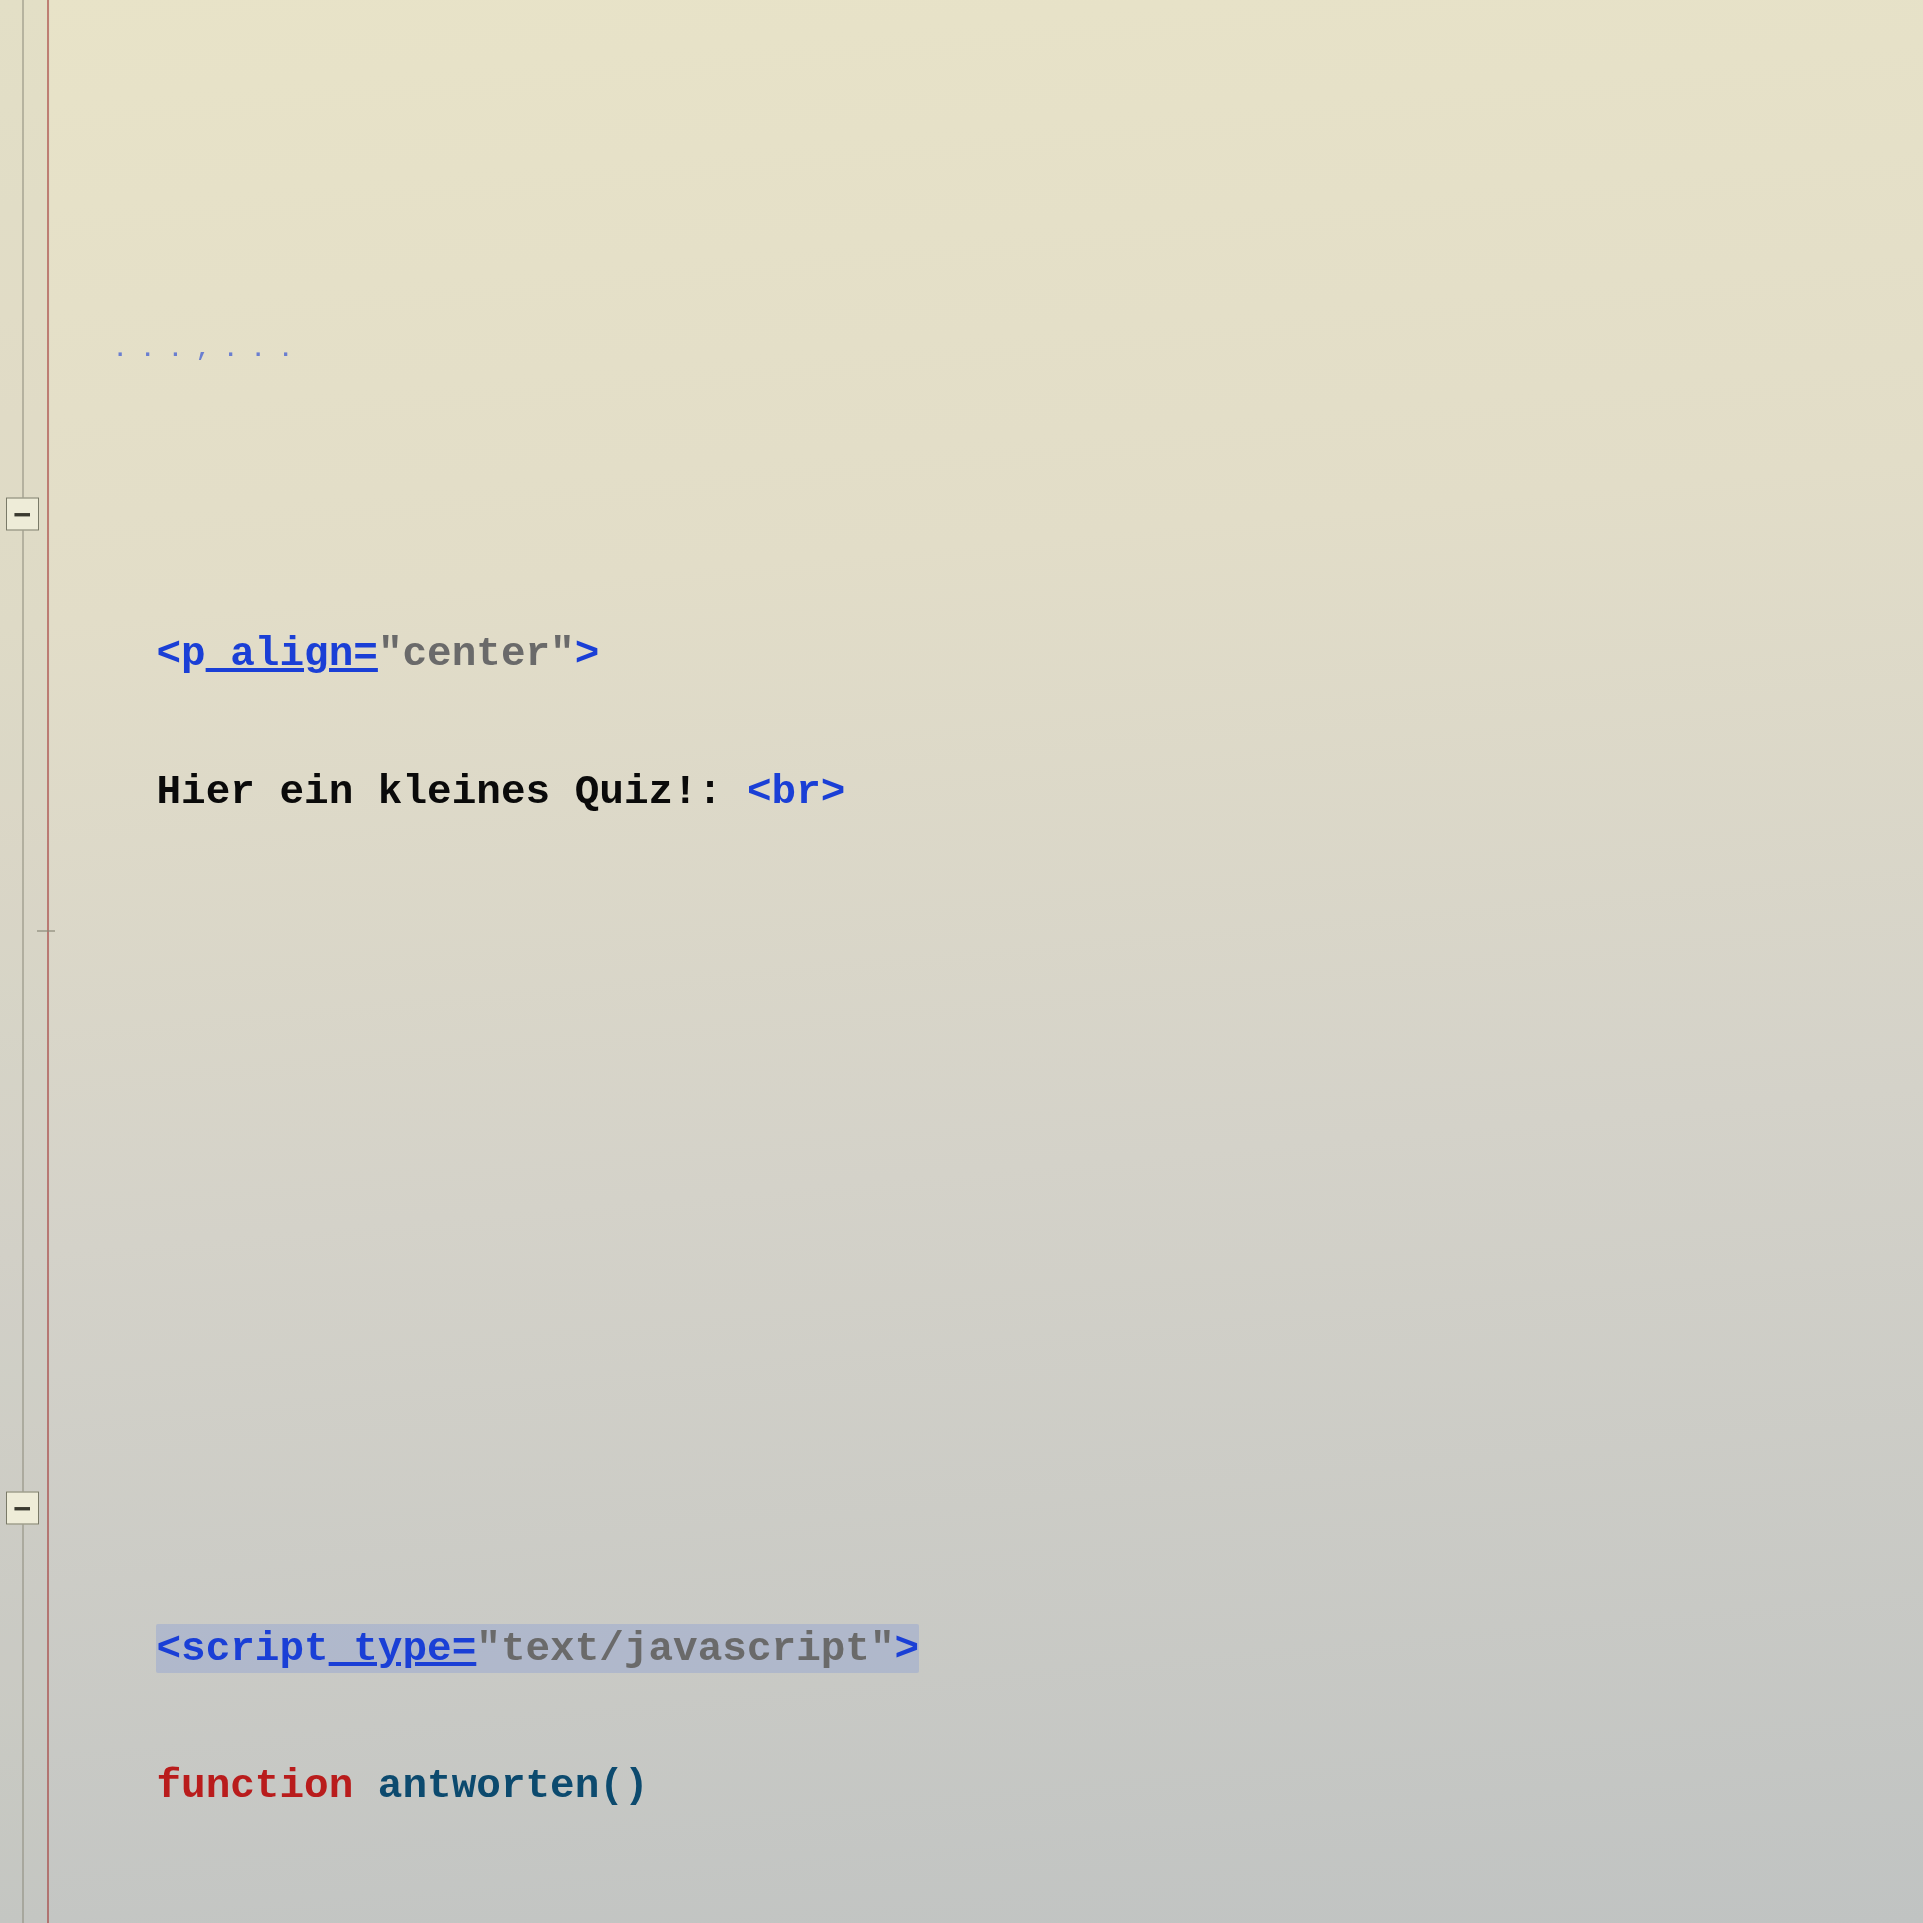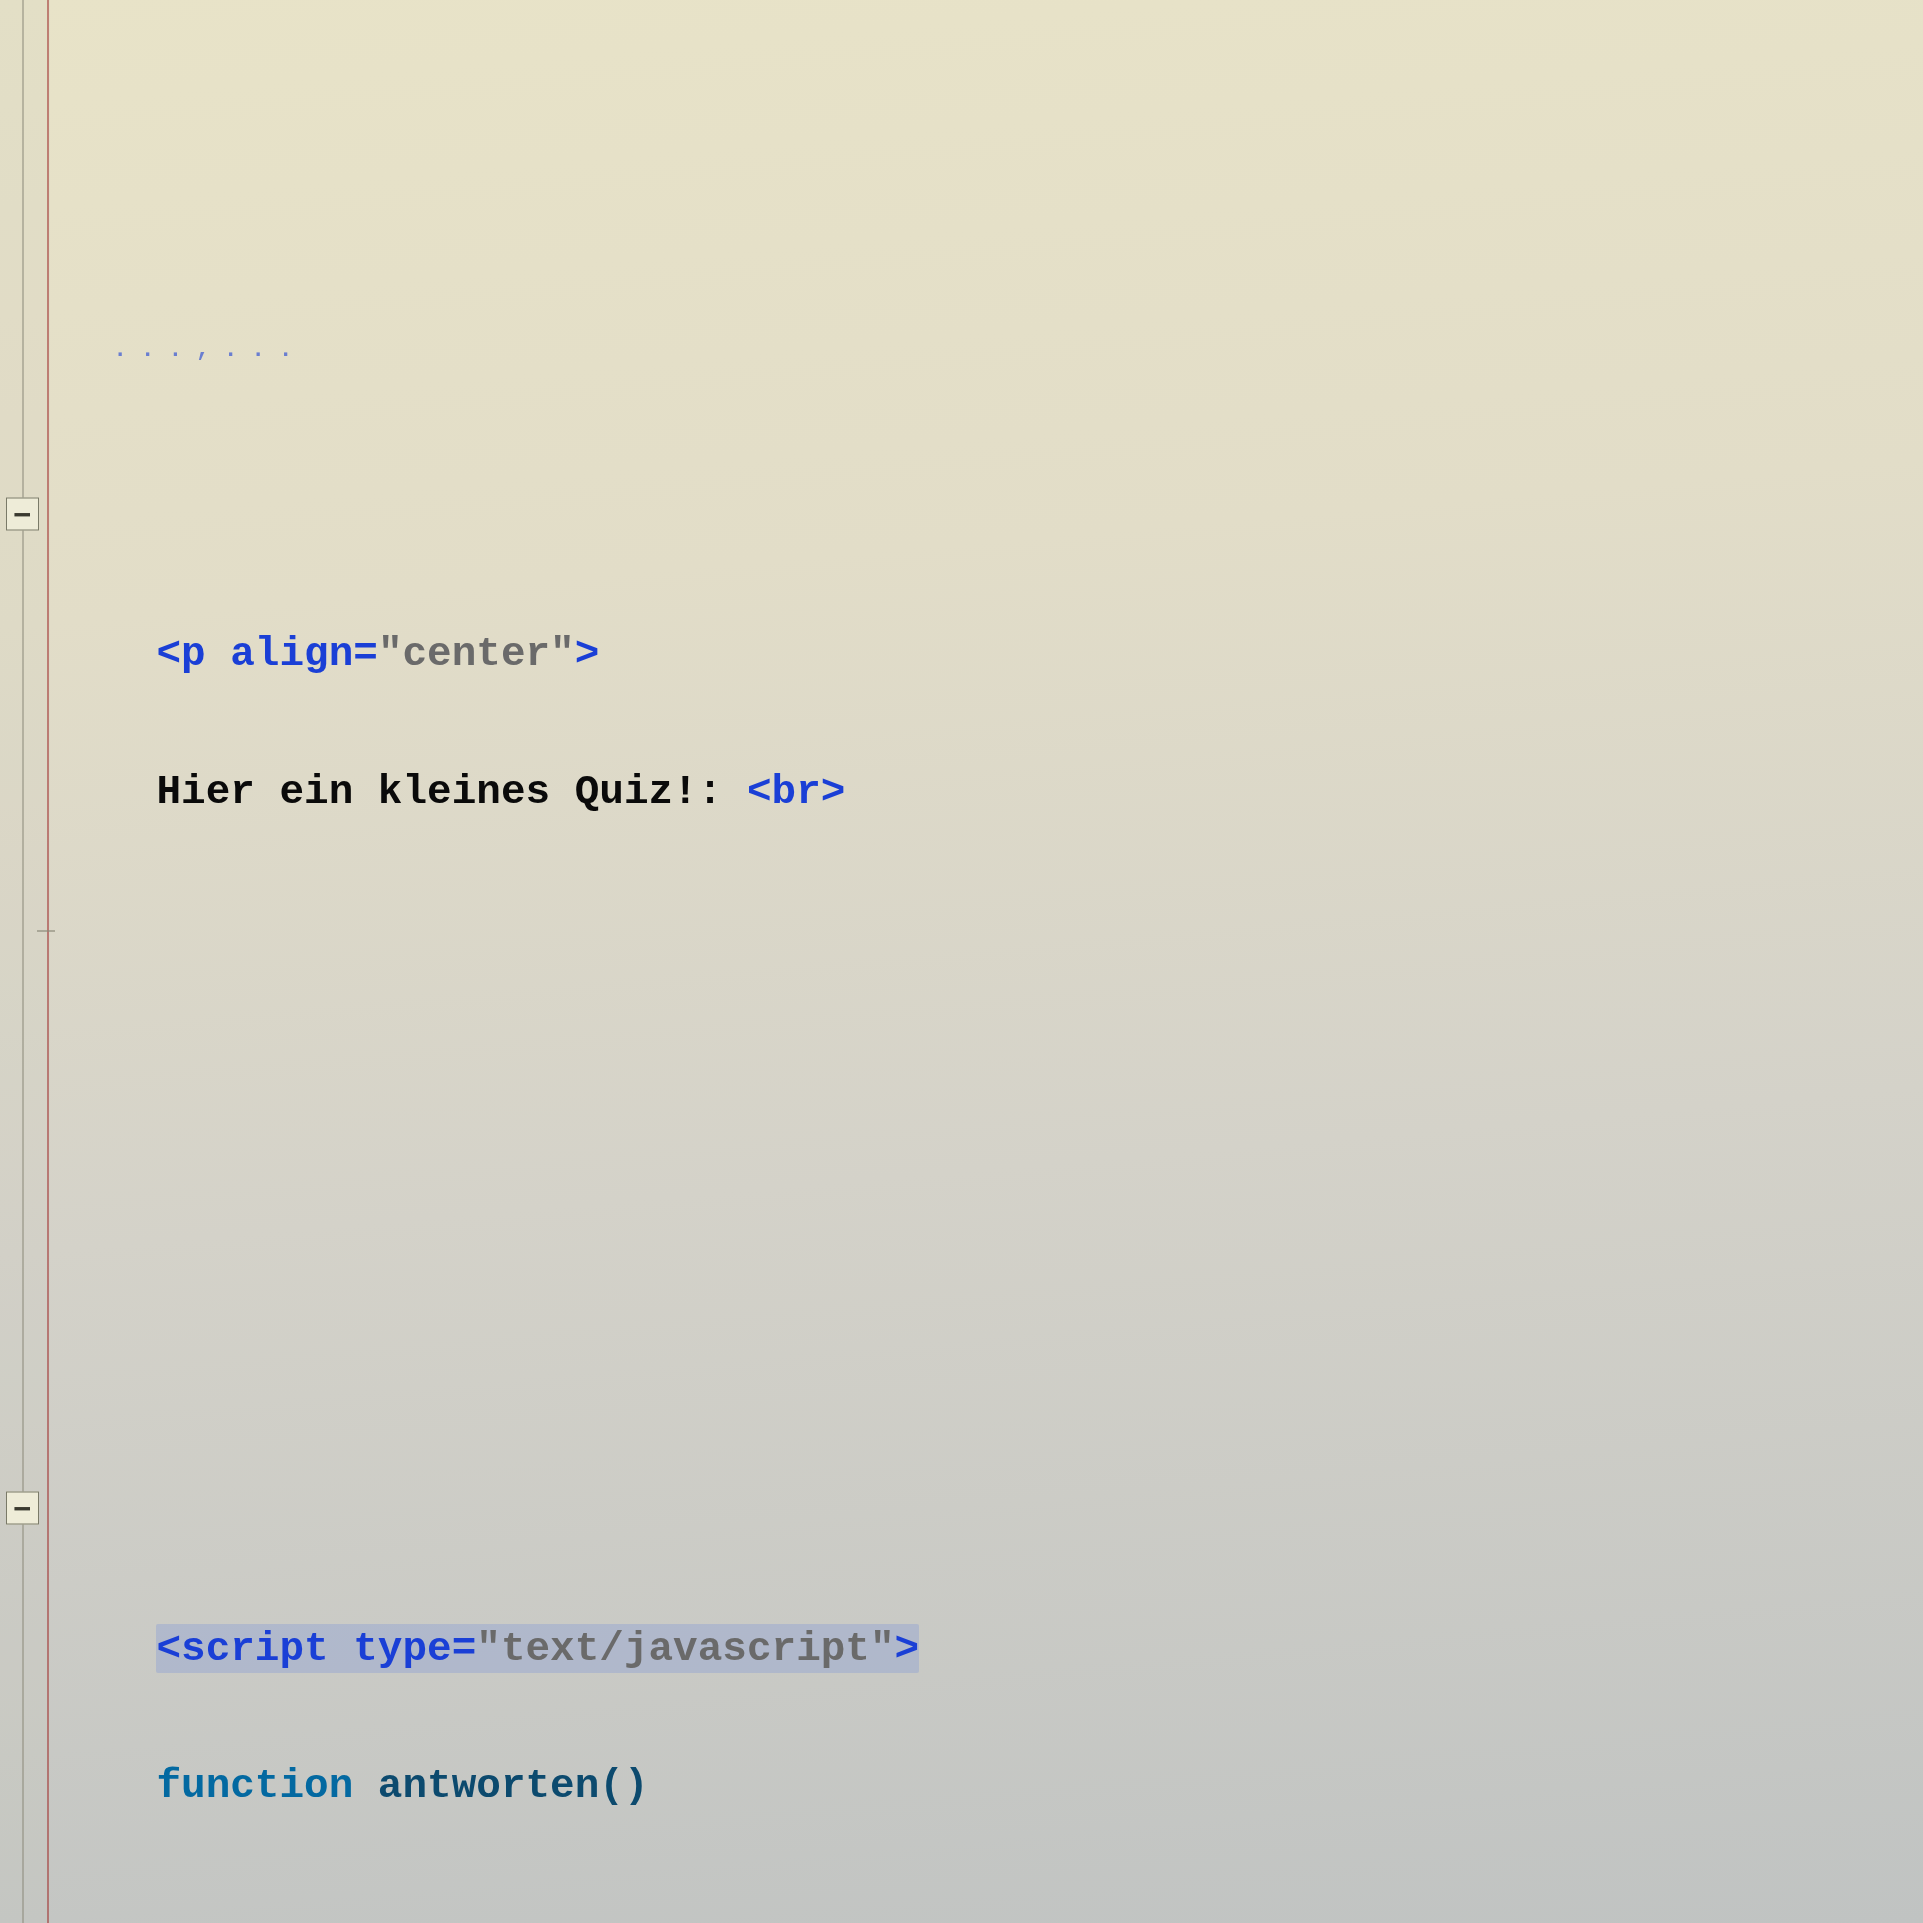--- a/index.html
+++ b/index.html
@@ -57,23 +57,23 @@
     opacity:.55;
   }
   .dash{
     position:absolute;
     left:37px;top:50%;
     width:17.5px;height:1.9px;
     background:#8a8878;
     opacity:.6;
   }
   .tag   {color:#1a3fd6;}
-  .attr  {color:#1a3fd6;}
+  .attr  {color:#1a3fd6;text-decoration:underline;}
   .str   {color:#6a6a6a;}
-  .kw    {color:#0369a1;}
+  .kw    {color:#b91c1c;}
   .txt   {color:#0a0a0a;font-family:Liberation Mono, monospace;}
   .fn    {color:#0c4a6e;}
   .hl{
     background:rgba(110,140,220,.28);
     border-radius:1.9px;
     padding:1.9px 0;
   }
 </style>
 </head>
 <body>

